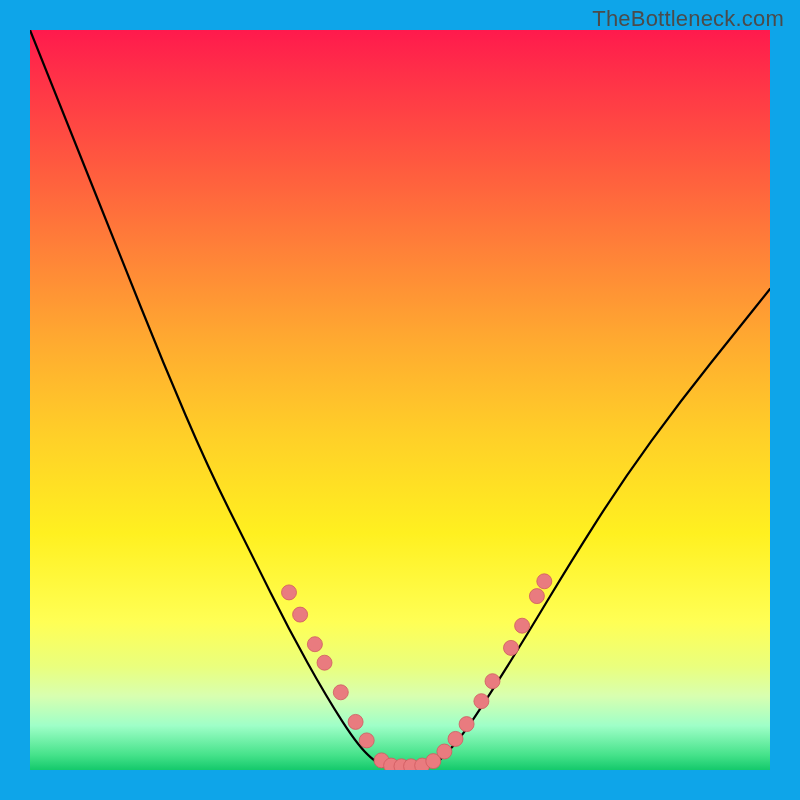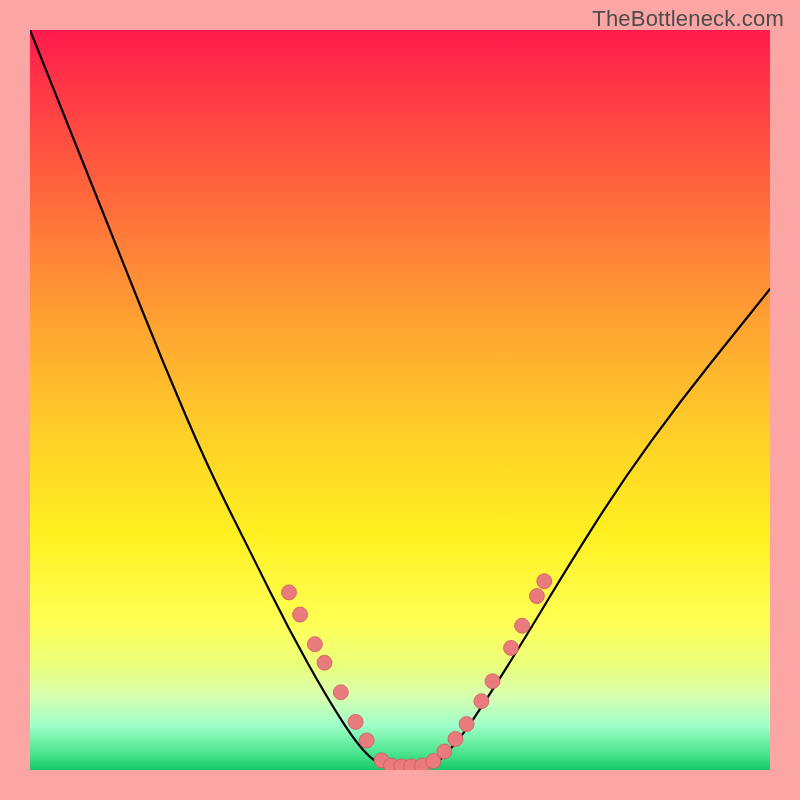--- a/index.html
+++ b/index.html
@@ -8,21 +8,21 @@
     width: 800px;
     height: 800px;
     overflow: hidden;
     background: #000;
     font-family: Arial, Helvetica, sans-serif;
   }
   .frame {
     position: relative;
     width: 800px;
     height: 800px;
-    background: #fca5a5;
+    background: #0ea5e9;
   }
   .plot-area {
     position: absolute;
     left: 30px;
     top: 30px;
     width: 740px;
     height: 740px;
     overflow: hidden;
   }
   .gradient {

